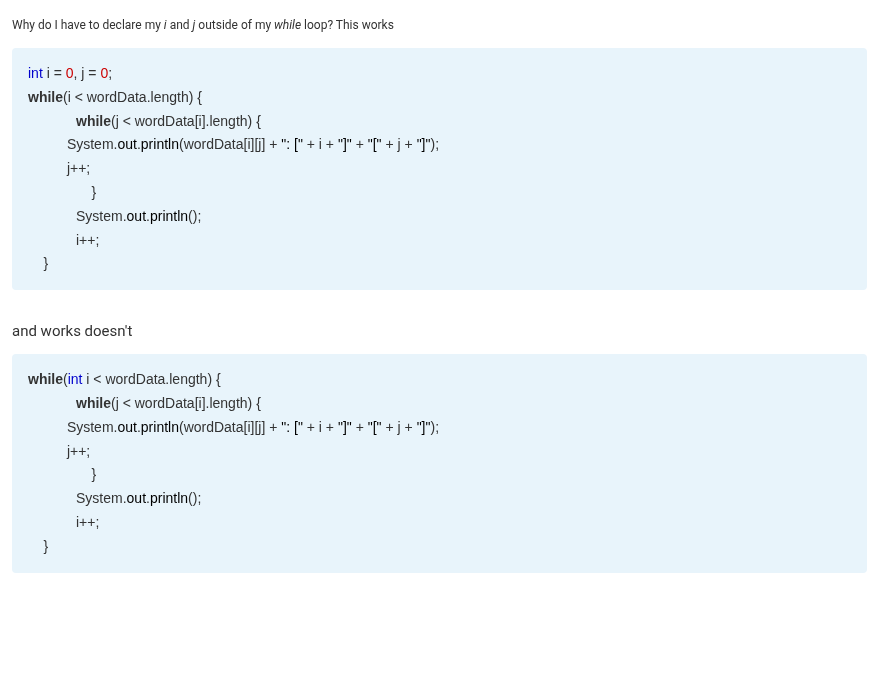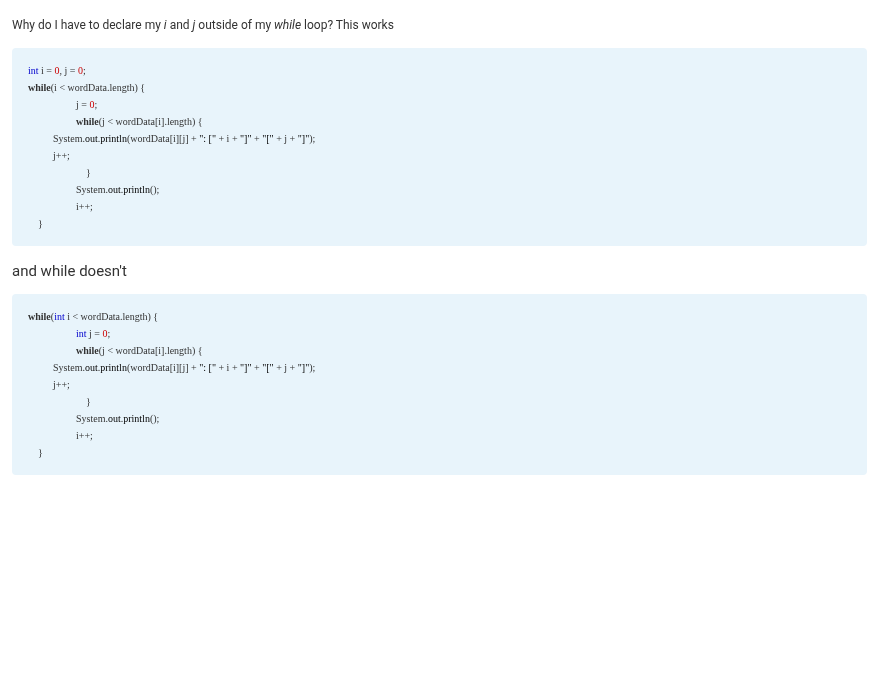--- a/index.html
+++ b/index.html
@@ -26,23 +26,23 @@
     }
 
     .question-text em {
       font-style: italic;
     }
 
     .code-block {
       background: #e8f4fb;
       border-radius: 4px;
       padding: 14px 16px;
-      margin-bottom: 16px;
-      font-family: Liberation Serif, serif;
-      font-size: 10px;
+      margin-bottom: 32px;
+      font-family: Liberation Sans, sans-serif;
+      font-size: 14px;
       line-height: 1.7;
       color: #333;
       overflow-x: auto;
     }
 
     .between-text {
       margin-bottom: 14px;
       color: #333;
       font-size: 15px;
     }
@@ -76,35 +76,33 @@
 </head>
 <body>
 
 <p class="question-text">
   Why do I have to declare my <em>i</em> and <em>j</em> outside of my <em>while</em> loop? This works
 </p>
 
 <div class="code-block">
   <span class="code-line"><span class="type-kw">int</span> i = <span class="num">0</span>, j = <span class="num">0</span>;</span>
   <span class="code-line"><span class="bold-kw"><strong>while</strong></span>(i &lt; wordData.length) {</span>
-  <span class="code-line"><span class="indent1"></span>j = <span class="num">0</span>;</span>
   <span class="code-line"><span class="indent1"></span><span class="bold-kw"><strong>while</strong></span>(j &lt; wordData[i].length) {</span>
   <span class="code-line">&nbsp;&nbsp;&nbsp;&nbsp;&nbsp;&nbsp;&nbsp;&nbsp;&nbsp;&nbsp;System.<span class="method">out</span>.<span class="method">println</span>(wordData[i][j] + <span class="method">": ["</span> + i + <span class="method">"]"</span> + <span class="method">"["</span> + j + <span class="method">"]"</span>);</span>
   <span class="code-line">&nbsp;&nbsp;&nbsp;&nbsp;&nbsp;&nbsp;&nbsp;&nbsp;&nbsp;&nbsp;j++;</span>
   <span class="code-line"><span class="indent1"></span>&nbsp;&nbsp;&nbsp;&nbsp;}</span>
   <span class="code-line"><span class="indent1"></span>System.<span class="method">out</span>.<span class="method">println</span>();</span>
   <span class="code-line"><span class="indent1"></span>i++;</span>
   <span class="code-line">&nbsp;&nbsp;&nbsp;&nbsp;}</span>
 </div>
 
-<p class="between-text">and while doesn't</p>
+<p class="between-text">and works doesn't</p>
 
 <div class="code-block">
   <span class="code-line"><span class="bold-kw"><strong>while</strong></span>(<span class="type-kw">int</span> i &lt; wordData.length) {</span>
-  <span class="code-line"><span class="indent1"></span><span class="type-kw">int</span> j = <span class="num">0</span>;</span>
   <span class="code-line"><span class="indent1"></span><span class="bold-kw"><strong>while</strong></span>(j &lt; wordData[i].length) {</span>
   <span class="code-line">&nbsp;&nbsp;&nbsp;&nbsp;&nbsp;&nbsp;&nbsp;&nbsp;&nbsp;&nbsp;System.<span class="method">out</span>.<span class="method">println</span>(wordData[i][j] + <span class="method">": ["</span> + i + <span class="method">"]"</span> + <span class="method">"["</span> + j + <span class="method">"]"</span>);</span>
   <span class="code-line">&nbsp;&nbsp;&nbsp;&nbsp;&nbsp;&nbsp;&nbsp;&nbsp;&nbsp;&nbsp;j++;</span>
   <span class="code-line"><span class="indent1"></span>&nbsp;&nbsp;&nbsp;&nbsp;}</span>
   <span class="code-line"><span class="indent1"></span>System.<span class="method">out</span>.<span class="method">println</span>();</span>
   <span class="code-line"><span class="indent1"></span>i++;</span>
   <span class="code-line">&nbsp;&nbsp;&nbsp;&nbsp;}</span>
 </div>
 
 </body></html>

